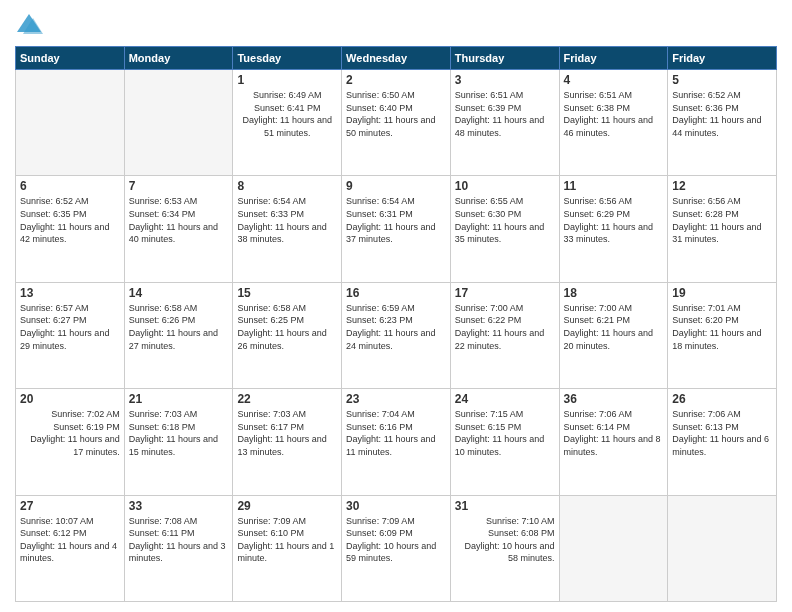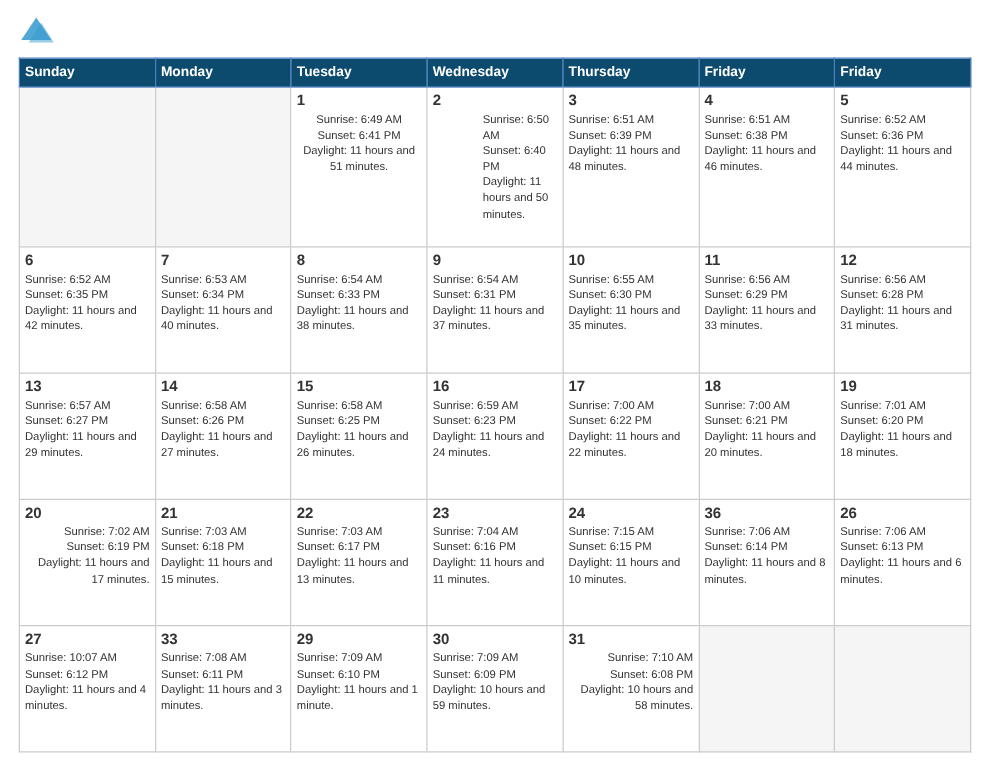--- a/index.html
+++ b/index.html
@@ -139,21 +139,21 @@
           <td class="empty"></td>
           <td class="empty"></td>
           <td>
             <span class="day-num">1</span>
             <div class="day-info" style="white-space: pre-line; text-align: center;">Sunrise: 6:49 AM
 Sunset: 6:41 PM
 Daylight: 11 hours and 51 minutes.</div>
           </td>
           <td>
             <span class="day-num">2</span>
-            <div class="day-info" style="white-space: pre-line; margin-left: 40px;">Sunrise: 6:50 AM
+            <div class="day-info" style="white-space: pre-line;">Sunrise: 6:50 AM
 Sunset: 6:40 PM
 Daylight: 11 hours and 50 minutes.</div>
           </td>
           <td>
             <span class="day-num">3</span>
             <div class="day-info" style="white-space: pre-line;">Sunrise: 6:51 AM
 Sunset: 6:39 PM
 Daylight: 11 hours and 48 minutes.</div>
           </td>
           <td>

